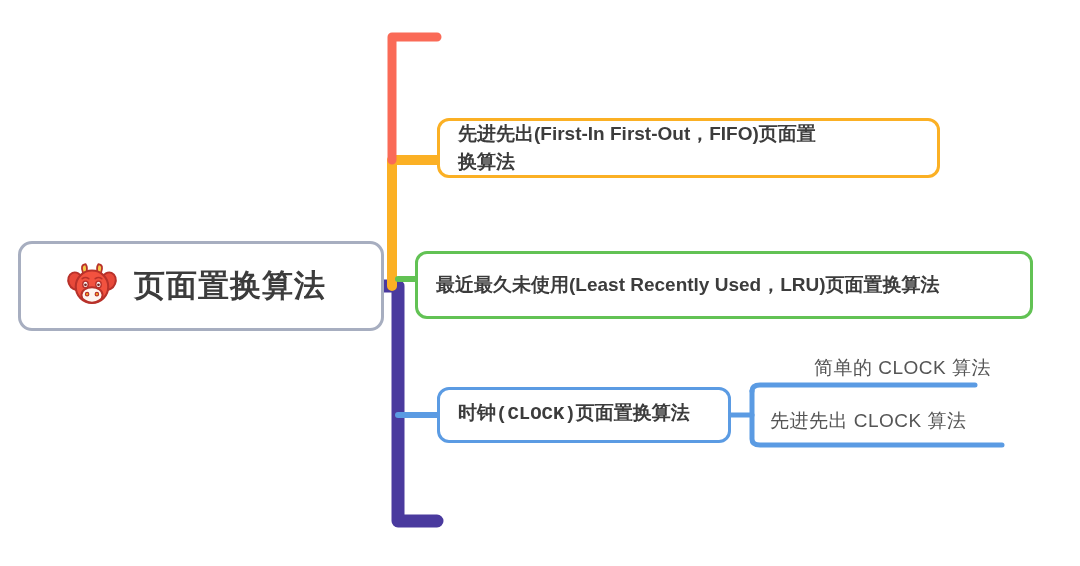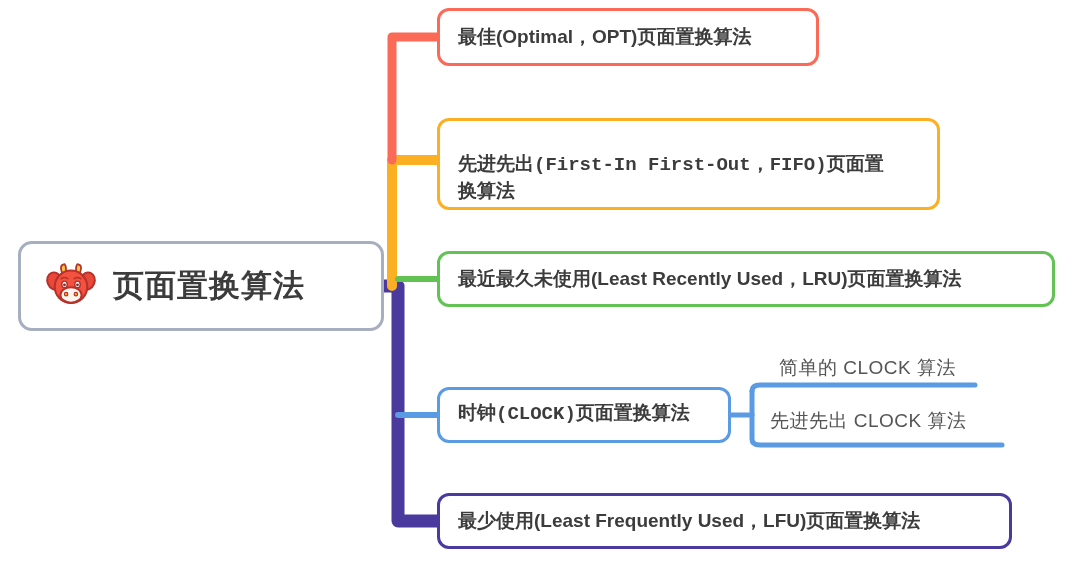--- a/index.html
+++ b/index.html
@@ -43,21 +43,21 @@
   }
 
   
   #root-node {
     left: 18px;
     top: 241px;
     width: 366px;
     height: 90px;
     border: 3px solid #a7aec0;
     border-radius: 14px;
-    padding-left: 24px;
+    padding-left: 45px;
     gap: 16px;
   }
   #root-label {
     font-size: 31px;
     font-weight: bold;
     color: #3c3c3c;
     letter-spacing: 1px;
     white-space: nowrap;
   }
   .cow-icon {
@@ -80,27 +80,26 @@
     color: #3c3c3c;
     line-height: 1.45;
     white-space: pre-line;
   }
 
   #node-opt {
     left: 437px;  top: 8px;   width: 382px; height: 58px;
     border-color: #fa6a57;
   }
   #node-fifo {
-    left: 437px;  top: 118px; width: 503px; height: 92px;
+    left: 437px;  top: 118px; width: 503px; height: 60px;
     border-color: #fbb024;
-    align-items: flex-end;
-    font-family: Liberation Mono, monospace;
+    align-items: center;
   }
   #node-lru {
-    left: 437px;  top: 251px; width: 618px; height: 56px;
+    left: 415px;  top: 251px; width: 618px; height: 68px;
     border-color: #62c254;
   }
   #node-clock {
     left: 437px;  top: 387px; width: 294px; height: 56px;
     border-color: #5b9be3;
     font-family: Liberation Mono, monospace;
   }
   #node-lfu {
     left: 437px;  top: 493px; width: 575px; height: 56px;
     border-color: #4a3a9e;
@@ -108,21 +107,21 @@
 
   
   .subitem {
     position: absolute;
     z-index: 2;
     font-size: 19px;
     color: #555555;
     white-space: nowrap;
     letter-spacing: 0.5px;
   }
-  #subitem-simple  { left: 779px; top: 355px; }
+  #subitem-simple  { left: 814px; top: 355px; }
   #subitem-improved{ left: 770px; top: 408px; }
 </style>
 </head>
 <body>
 
 <div id="mindmap-canvas">
 
   <svg id="connectors" viewBox="0 0 1080 566" width="1080" height="566" fill="none">
 
     <path d="M 384 286 L 398 286 L 398 521 L 437 521" stroke="#4a3a9e" stroke-width="13" stroke-linecap="round" stroke-linejoin="round"></path>
@@ -160,40 +159,34 @@
       <path d="M 20 23 Q 24 20 28 23" stroke="#b8312a" stroke-width="2" fill="none" stroke-linecap="round"></path>
       <path d="M 36 23 Q 40 20 44 23" stroke="#b8312a" stroke-width="2" fill="none" stroke-linecap="round"></path>
 
       <ellipse cx="32" cy="43" rx="13" ry="9.5" fill="#fdf6f0" stroke="#b8312a" stroke-width="2.4"></ellipse>
       <circle cx="26" cy="42" r="2.1" fill="#f7a723" stroke="#b8312a" stroke-width="1.4"></circle>
       <circle cx="38" cy="42" r="2.1" fill="#f7a723" stroke="#b8312a" stroke-width="1.4"></circle>
     </svg>
     <span id="root-label">页面置换算法</span>
   </div>
 
-  <div class="node branch-node" id="node-opt">
-    <span class="branch-label">最佳(Optimal，OPT)页面置换算法</span>
-  </div>
 
   <div class="node branch-node" id="node-fifo">
     <span class="branch-label">先进先出(First-In First-Out，FIFO)页面置
 换算法</span>
   </div>
 
   <div class="node branch-node" id="node-lru">
     <span class="branch-label">最近最久未使用(Least Recently Used，LRU)页面置换算法</span>
   </div>
 
   <div class="node branch-node" id="node-clock">
     <span class="branch-label">时钟(CLOCK)页面置换算法</span>
   </div>
 
-  <div class="node branch-node" id="node-lfu">
-    <span class="branch-label">最少使用(Least Frequently Used，LFU)页面置换算法</span>
-  </div>
 
   <div class="subitem" id="subitem-simple">
     <span>简单的 CLOCK 算法</span>
   </div>
 
   <div class="subitem" id="subitem-improved">
     <span>先进先出 CLOCK 算法</span>
   </div>
 
 </div>

